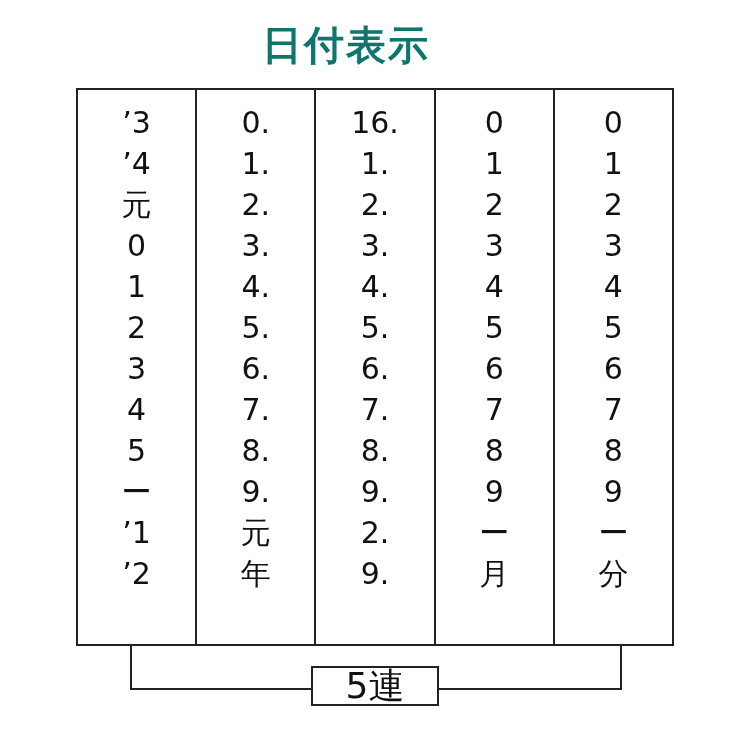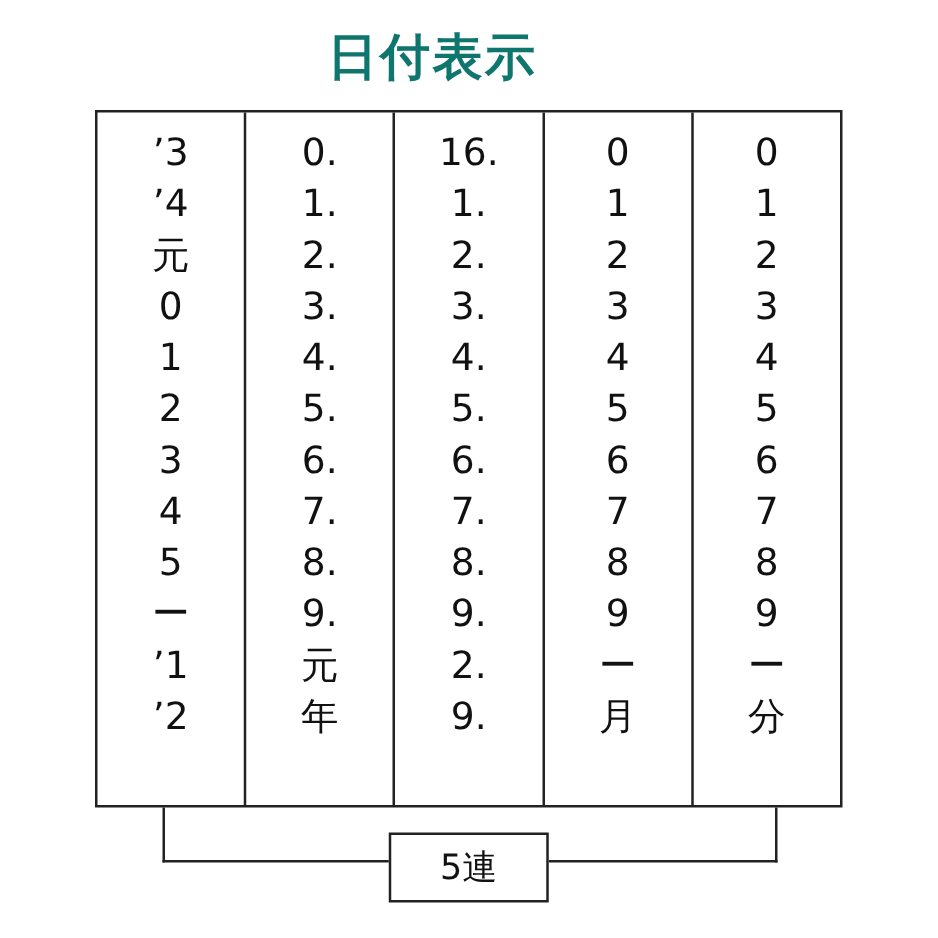--- a/index.html
+++ b/index.html
@@ -88,28 +88,28 @@
     left: 0;
     width: 492px;
     height: 2px;
     background: #222222;
   }
   .tag {
     position: absolute;
     left: 311px;
     top: 666px;
     width: 128px;
-    height: 56px;
+    height: 40px;
     border: 2px solid #222222;
     background: #ffffff;
     box-sizing: border-box;
     display: flex;
     align-items: center;
     justify-content: center;
-    font-size: 28px;
+    font-size: 36px;
     color: #111111;
     font-family: "DejaVu Sans", sans-serif;
   }
 </style>
 </head>
 <body>
 
 <div class="page">
 
   <div class="title">日付表示</div>

